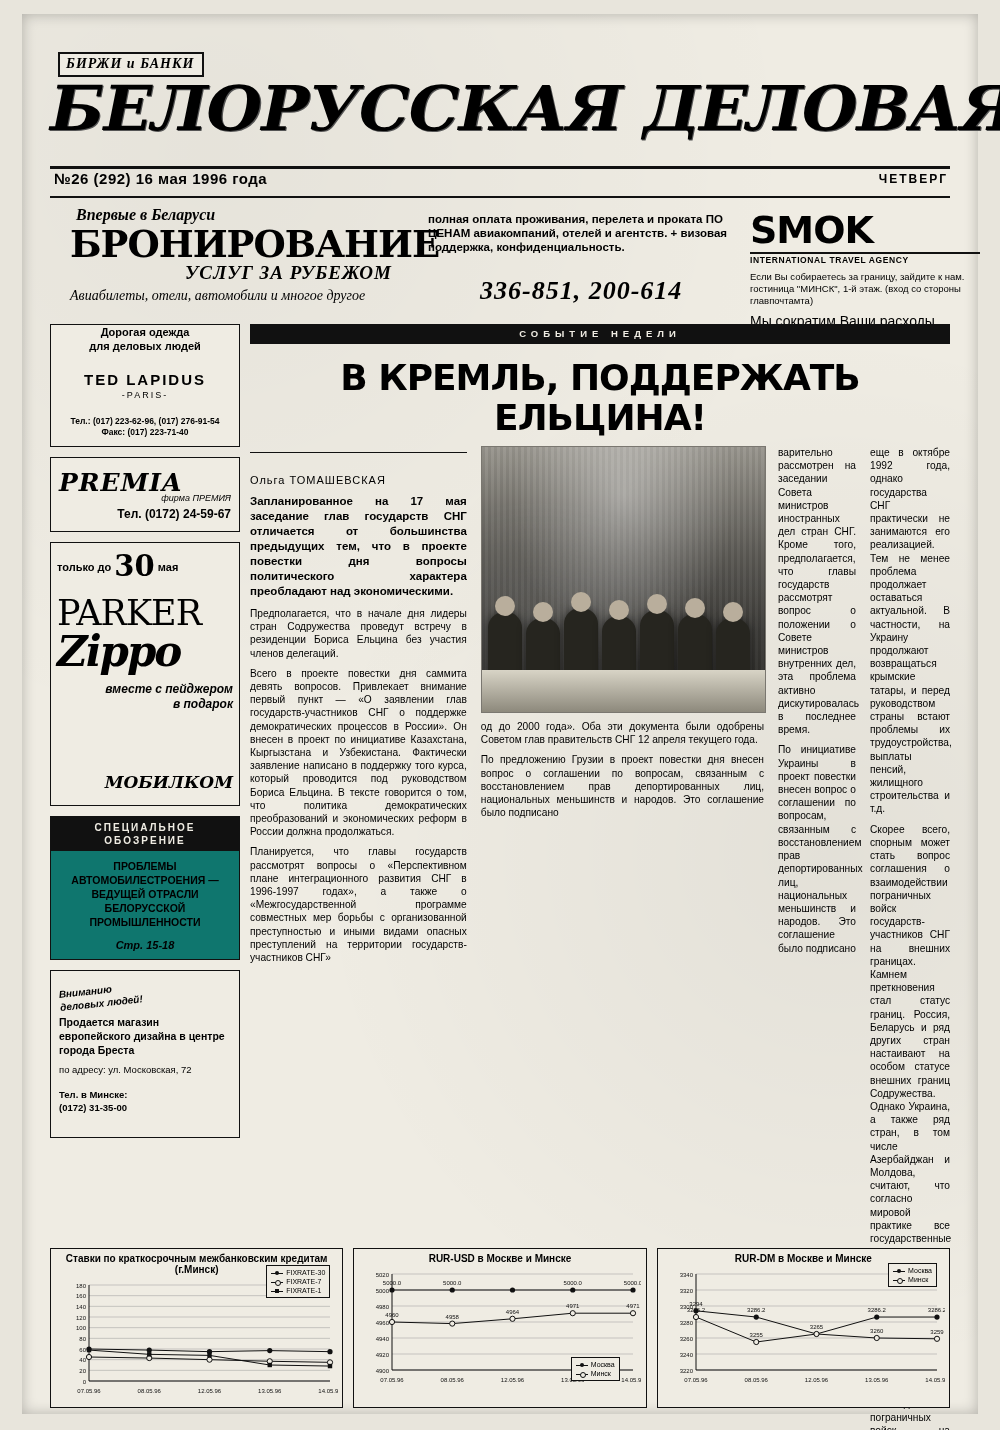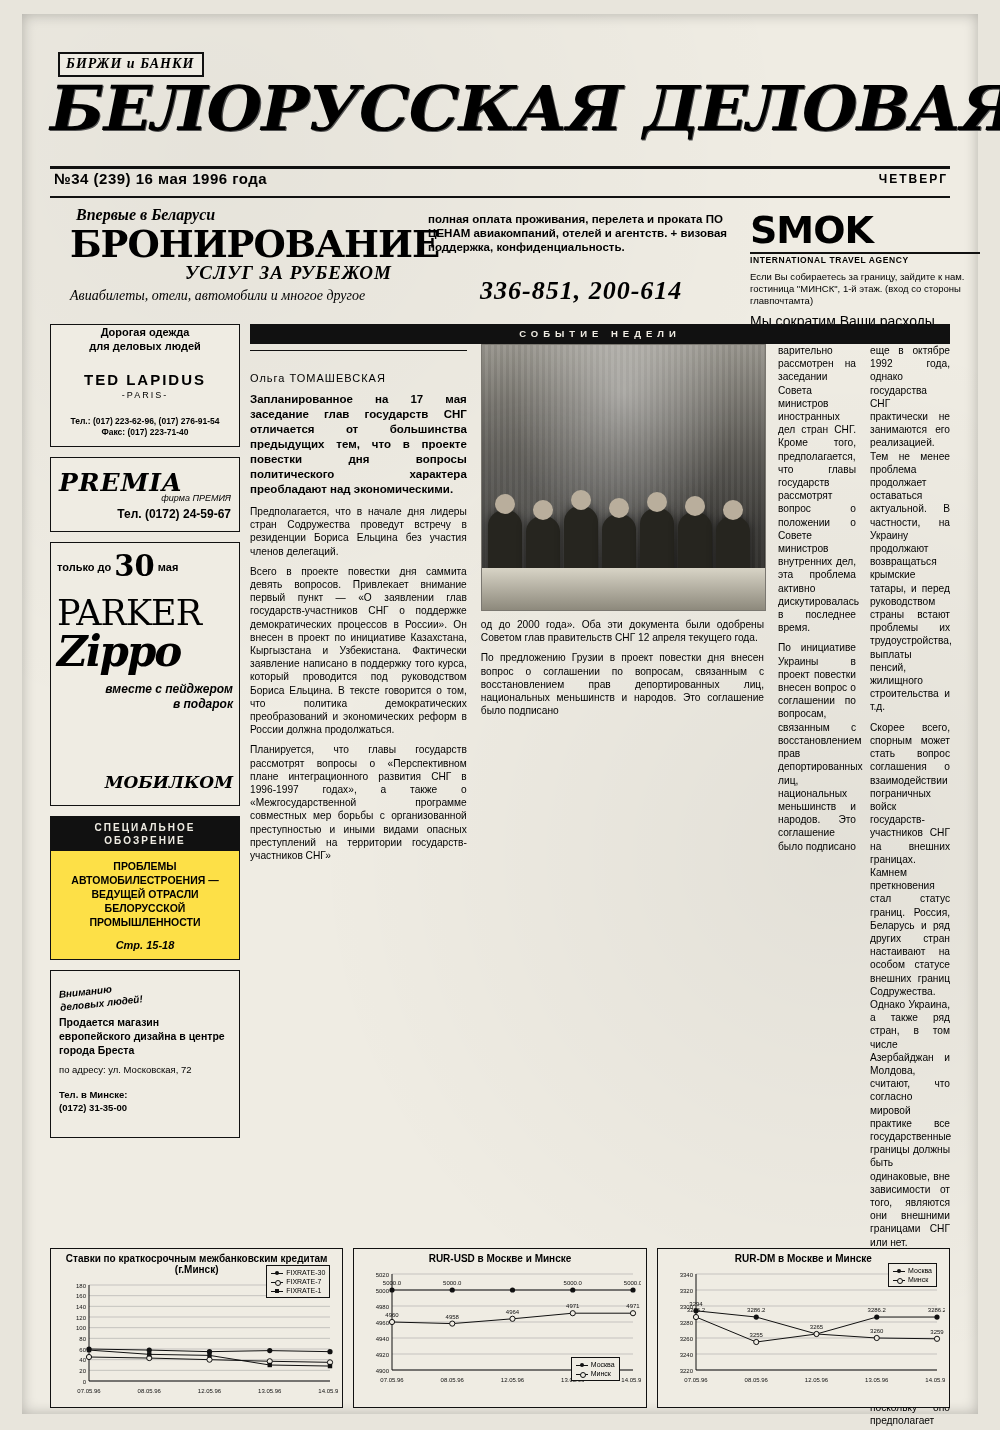--- a/index.html
+++ b/index.html
@@ -68,21 +68,21 @@
   .premia{font-family:"DejaVu Serif",serif;font-weight:bold;font-style:italic;font-size:25px;letter-spacing:1px;}
   .premia-sub{font-size:9px;font-style:italic;text-align:right;margin-top:-4px;}
   .premia-tel{font-weight:bold;font-size:12px;margin-top:4px;}
   .parkerbox{border:1px solid #111;padding:6px;margin-bottom:10px;background:#efece3;position:relative;height:250px;}
   .only30{font-size:11px;font-weight:bold;}
   .only30 .big{font-family:"DejaVu Serif",serif;font-size:29px;vertical-align:-5px;}
   .parker{font-family:"DejaVu Serif",serif;font-size:35px;letter-spacing:-1px;margin-top:10px;}
   .zippo{font-family:"DejaVu Serif",serif;font-weight:bold;font-style:italic;font-size:42px;letter-spacing:-2px;margin-top:-6px;}
   .vmeste{font-size:12px;font-weight:bold;font-style:italic;text-align:right;line-height:15px;margin-top:6px;}
   .mobilcom{font-family:"DejaVu Serif",serif;font-weight:bold;font-style:italic;font-size:17px;text-align:right;margin-top:60px;}
-  .specbox{border:1px solid #111;background:#fde047;padding:0 0 8px;margin-bottom:10px;text-align:center;}
+  .specbox{border:1px solid #111;background:#0f766e;padding:0 0 8px;margin-bottom:10px;text-align:center;}
   .spechdr{background:#111;color:#efece3;font-size:10px;font-weight:bold;letter-spacing:2px;padding:4px 2px;line-height:13px;}
   .spectxt{font-size:10.5px;font-weight:bold;line-height:14px;padding:8px 6px 2px;}
   .specpage{font-size:11px;font-style:italic;font-weight:bold;margin-top:8px;}
   .attnbox{border:1px solid #111;background:#efece3;padding:8px;position:relative;min-height:150px;}
   .attn-rib{font-size:10px;font-style:italic;font-weight:bold;transform:rotate(-6deg);line-height:13px;}
   .attn-txt{font-size:10.5px;font-weight:bold;line-height:14px;margin-top:10px;}
   .attn-addr{font-size:9.5px;line-height:13px;margin-top:6px;}
   .attn-tel{font-size:9.5px;font-weight:bold;line-height:13px;margin-top:12px;}
   
   .section-bar{position:relative;height:16px;border-top:2px solid #111;border-bottom:2px solid #111;background:#111;color:#efece3;
@@ -121,21 +121,21 @@
 </head>
 <body>
 
 <div class="page">
  <div class="paper">
   <div class="noise"></div>
 
   <div class="mast-kicker">БИРЖИ и БАНКИ</div>
   <div class="mast-title">БЕЛОРУССКАЯ ДЕЛОВАЯ ГАЗЕТА</div>
   <div class="mast-rule r1"></div>
-  <div class="mast-issue">№34  (239)   16  мая   1996  года</div>
+  <div class="mast-issue">№26  (292)   16  мая   1996  года</div>
   <div class="mast-day">ЧЕТВЕРГ</div>
   <div class="mast-rule r2"></div>
 
   <div class="adband">
     <div class="ad-first">Впервые в Беларуси</div>
     <div class="ad-big">БРОНИРОВАНИЕ</div>
     <div class="ad-sub">УСЛУГ ЗА РУБЕЖОМ</div>
     <div class="ad-note">Авиабилеты, отели, автомобили и многое другое</div>
     <div class="ad-mid">полная оплата проживания, перелета и проката ПО ЦЕНАМ авиакомпаний, отелей и агентств. + визовая поддержка, конфиденциальность.</div>
     <div class="ad-phone">336-851, 200-614</div>
@@ -190,20 +190,21 @@
       <div class="attn-txt">Продается магазин европейского дизайна в центре города Бреста</div>
       <div class="attn-addr">по адресу: ул. Московская, 72</div>
       <div class="attn-tel" style="white-space:pre-line">Тел. в Минске:
 (0172) 31-35-00</div>
     </div>
   </div>
 
   <div class="main">
 
     <div class="section-bar">СОБЫТИЕ  НЕДЕЛИ</div>
+    <div class="headline">В КРЕМЛЬ, ПОДДЕРЖАТЬ ЕЛЬЦИНА!</div>
 
     <div style="display:flex;gap:14px;">
       <div style="width:222px">
         <div style="border-top:1px solid #111;padding-top:21px" class="byline">Ольга ТОМАШЕВСКАЯ</div>
         <div class="lede">Запланированное на 17 мая заседание глав государств СНГ отличается от большинства предыдущих тем, что в проекте повестки дня вопросы политического характера преобладают над экономическими.</div>
         <div class="body-col" style="margin-top:8px">
           <p>Предполагается, что в начале дня лидеры стран Содружества проведут встречу в резиденции Бориса Ельцина без участия членов делегаций.</p>
           <p>Всего в проекте повестки дня саммита девять вопросов. Привлекает внимание первый пункт — «О заявлении глав государств-участников СНГ о поддержке демократических процессов в России». Он внесен в проект по инициативе Казахстана, Кыргызстана и Узбекистана. Фактически заявление написано в поддержку того курса, который проводится под руководством Бориса Ельцина. В тексте говорится о том, что политика демократических преобразований и экономических реформ в России должна продолжаться.</p>
           <p>Планируется, что главы государств рассмотрят вопросы о «Перспективном плане интеграционного развития СНГ в 1996-1997 годах», а также о «Межгосударственной программе совместных мер борьбы с организованной преступностью и иными видами опасных преступлений на территории государств-участников СНГ»</p>
         </div>

